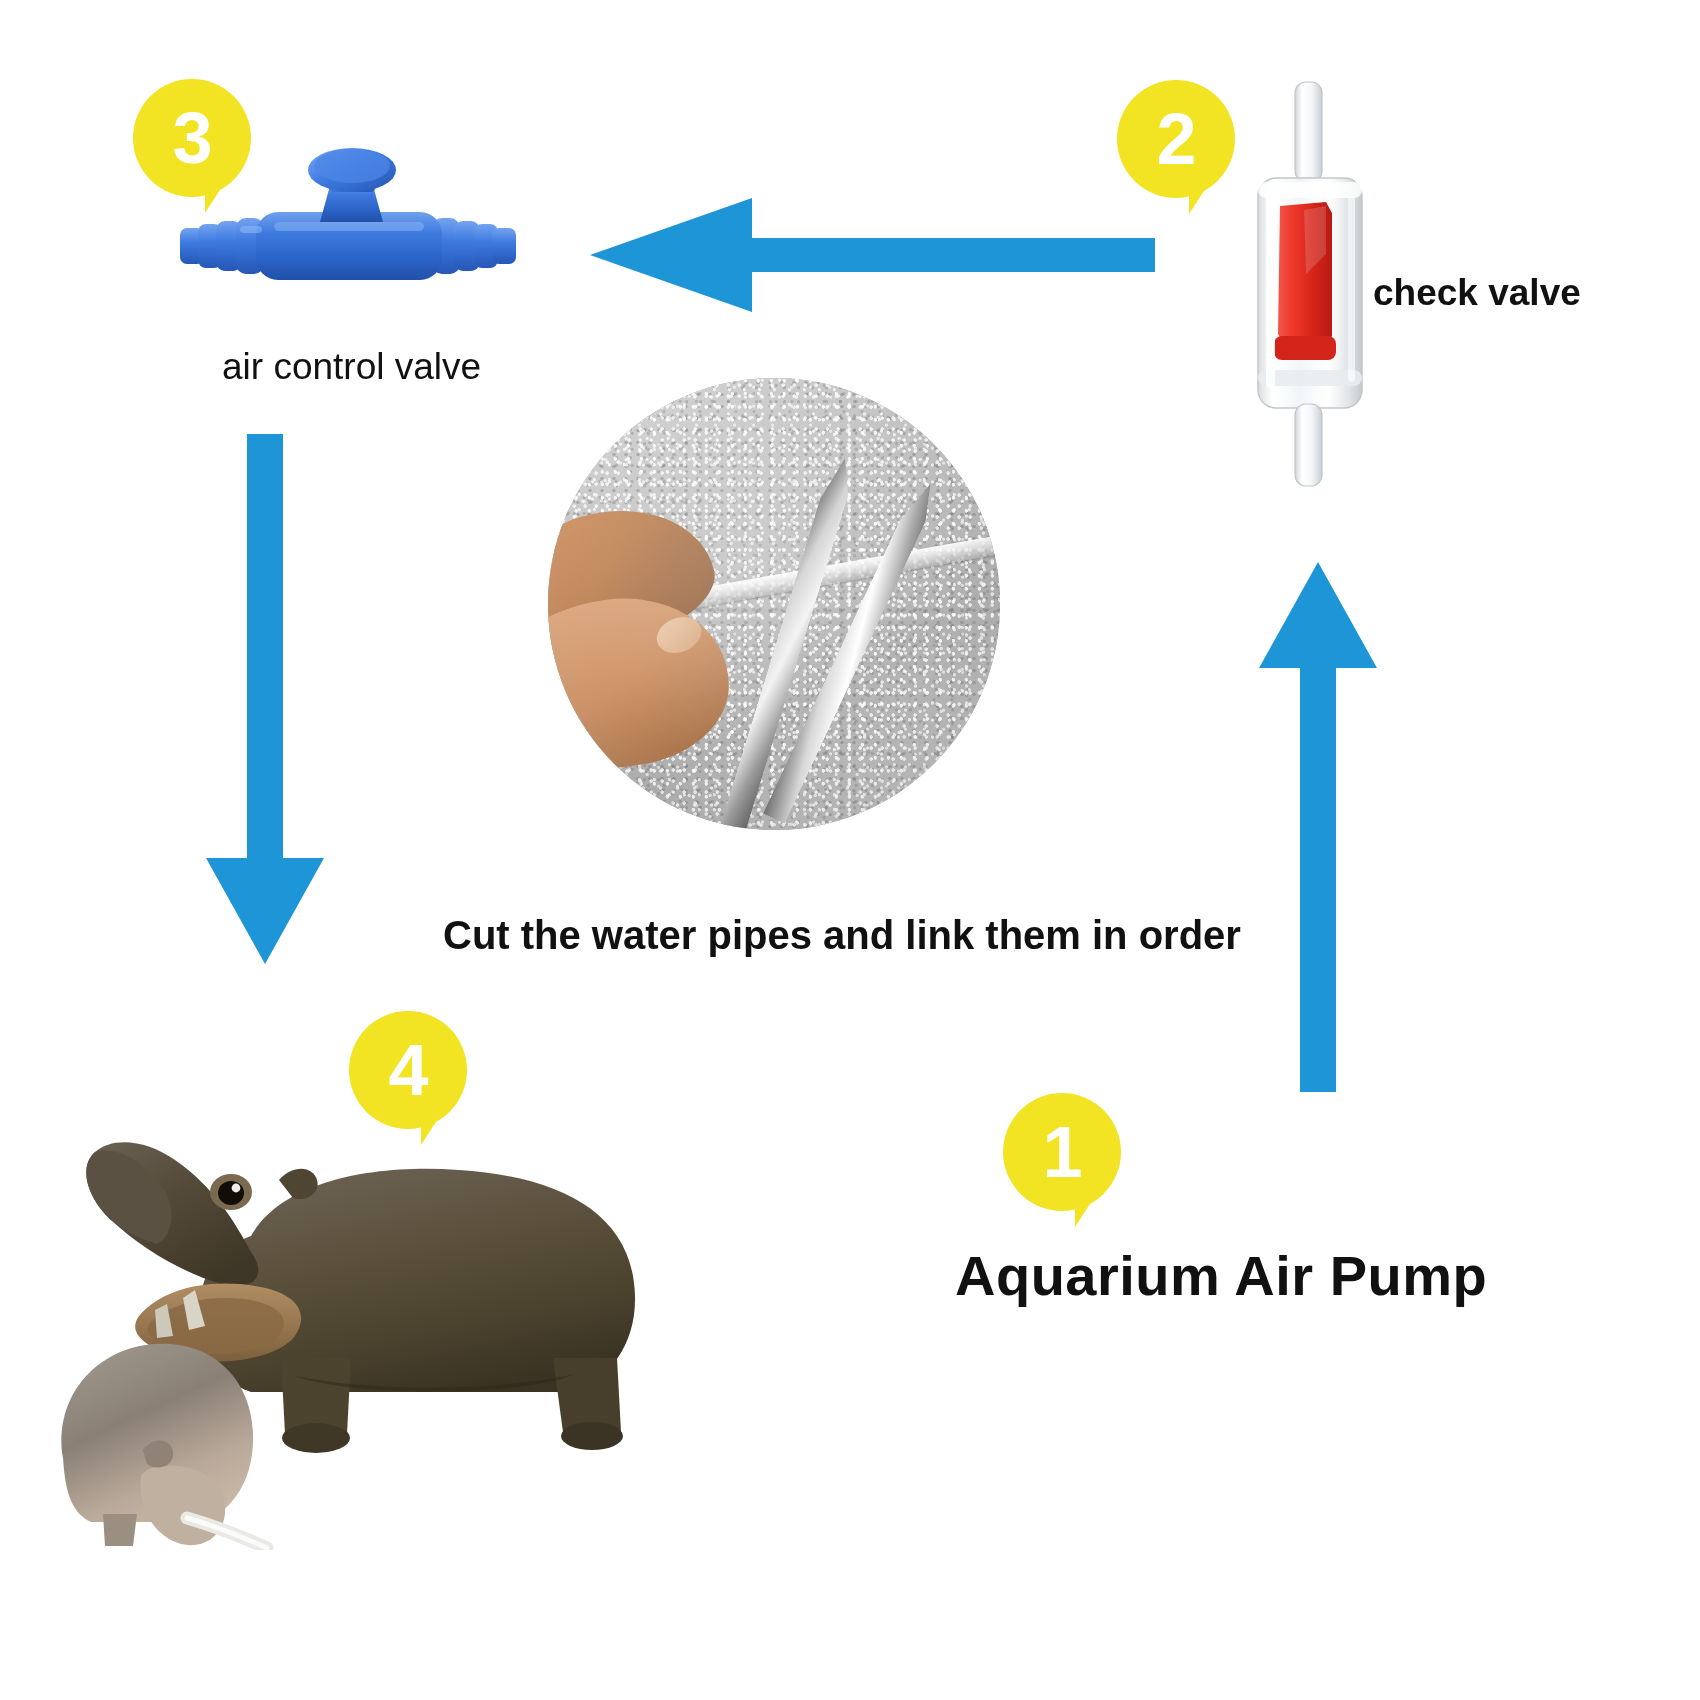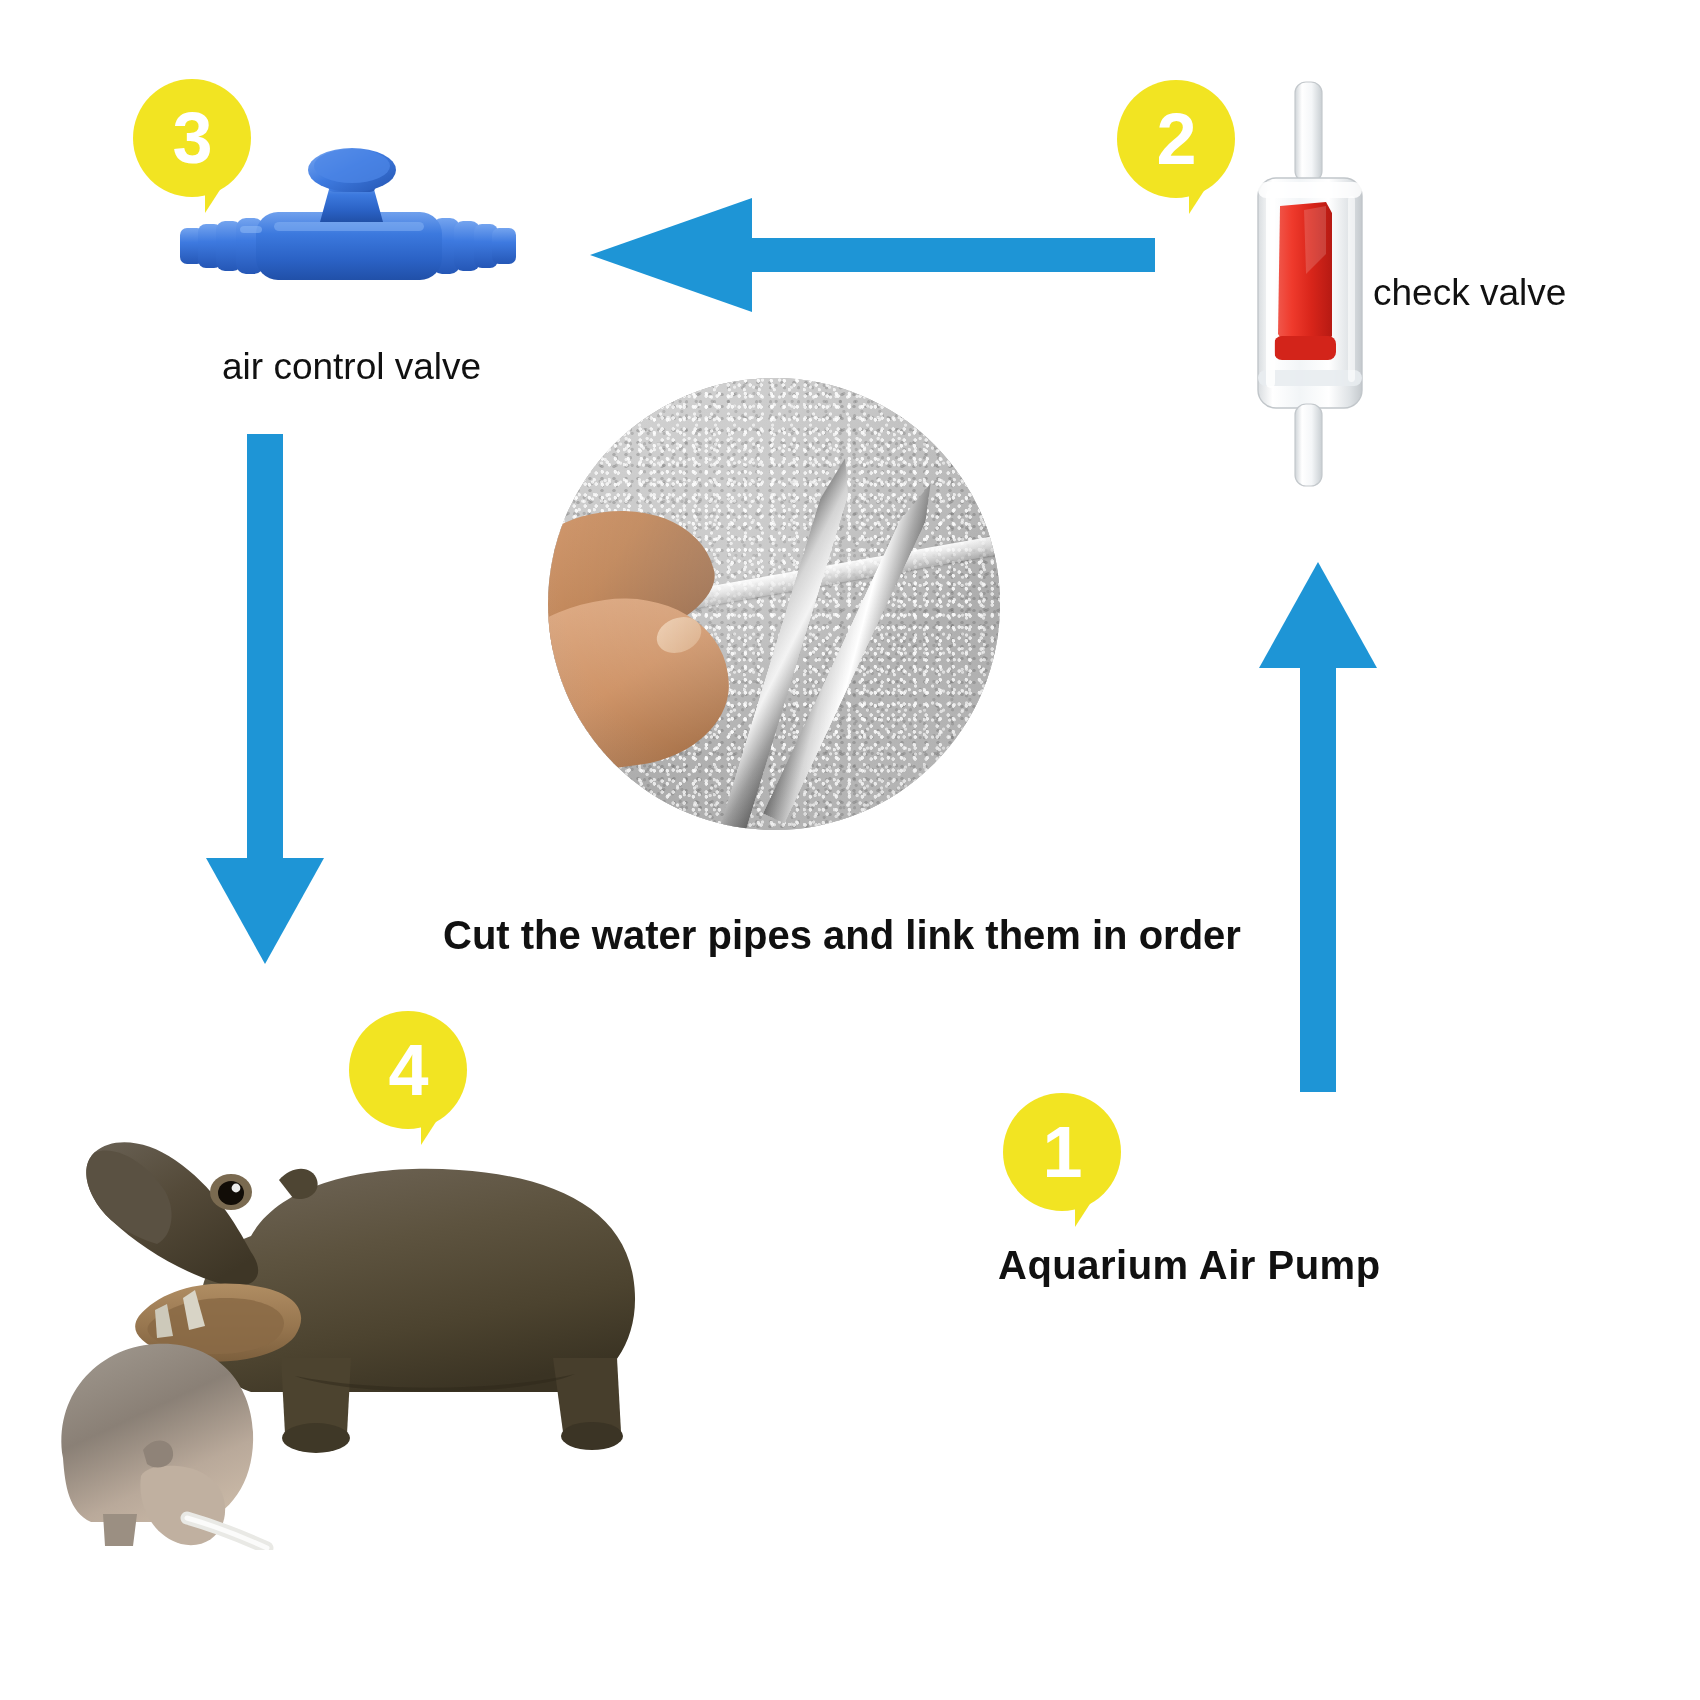--- a/index.html
+++ b/index.html
@@ -107,23 +107,23 @@
   }
 
   
   .label {
     position: absolute;
     color: #111111;
     white-space: nowrap;
     z-index: 25;
   }
   #label-air-control-valve { left: 222px; top: 346px; font-size: 37px; font-weight: 400; }
-  #label-check-valve       { left: 1373px; top: 272px; font-size: 37px; font-weight: 400; }
+  #label-check-valve       { left: 1373px; top: 272px; font-size: 37px; font-weight: 700; }
   #label-cut-pipes         { left: 443px; top: 913px; font-size: 40px; font-weight: 700; }
-  #label-aquarium-air-pump { left: 998px; top: 1243px; font-size: 40px; font-weight: 700; letter-spacing: 0.5px; }
+  #label-aquarium-air-pump { left: 955px; top: 1243px; font-size: 56px; font-weight: 700; letter-spacing: 0.5px; }
 
   
   #photo-cut-tube {
     position: absolute;
     left: 548px; top: 378px;
     width: 452px; height: 452px;
     border-radius: 50%;
     overflow: hidden;
     z-index: 5;
     background: #b9b9b9;

